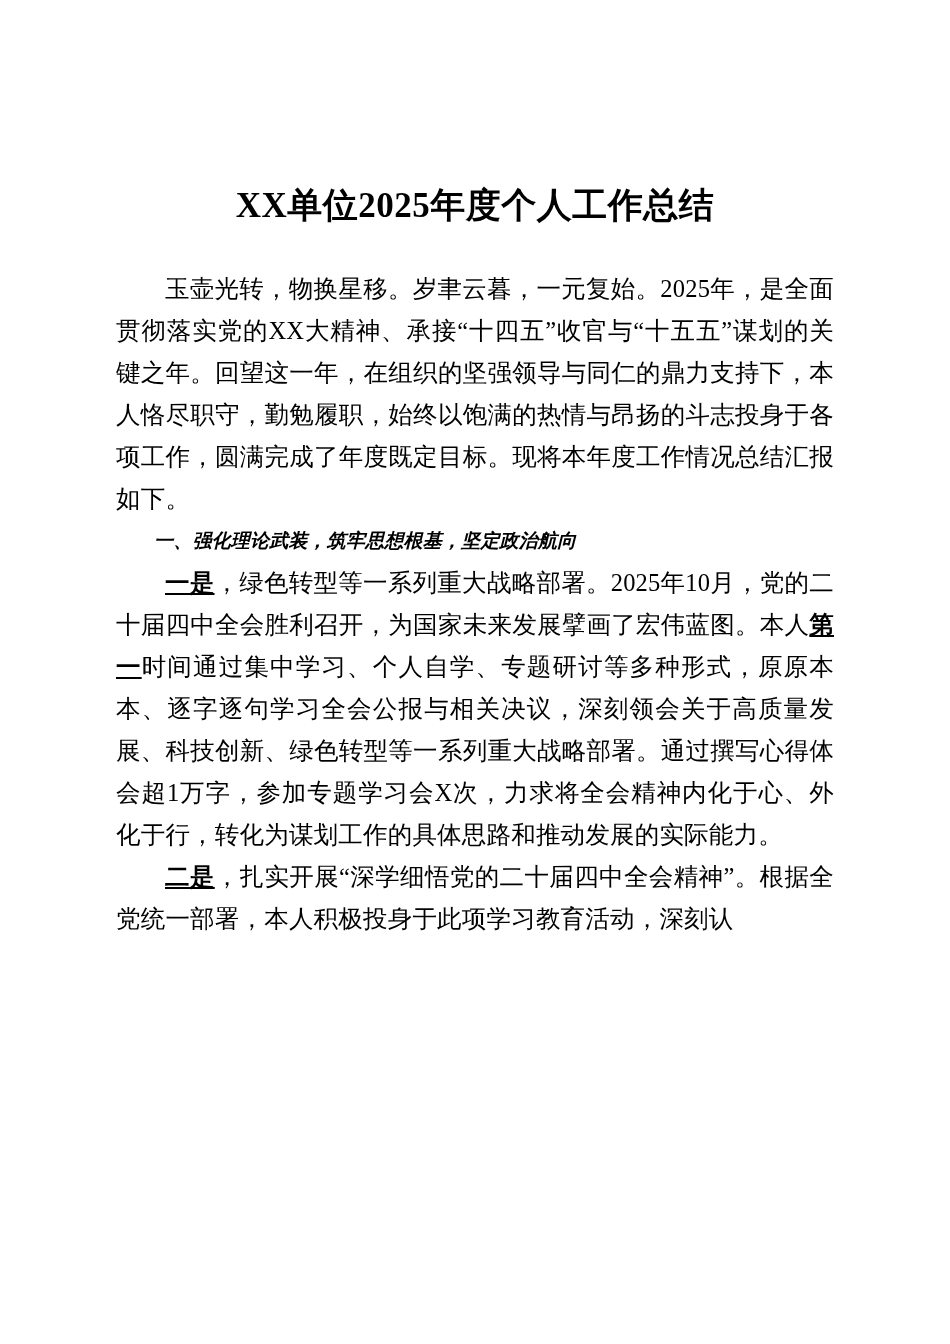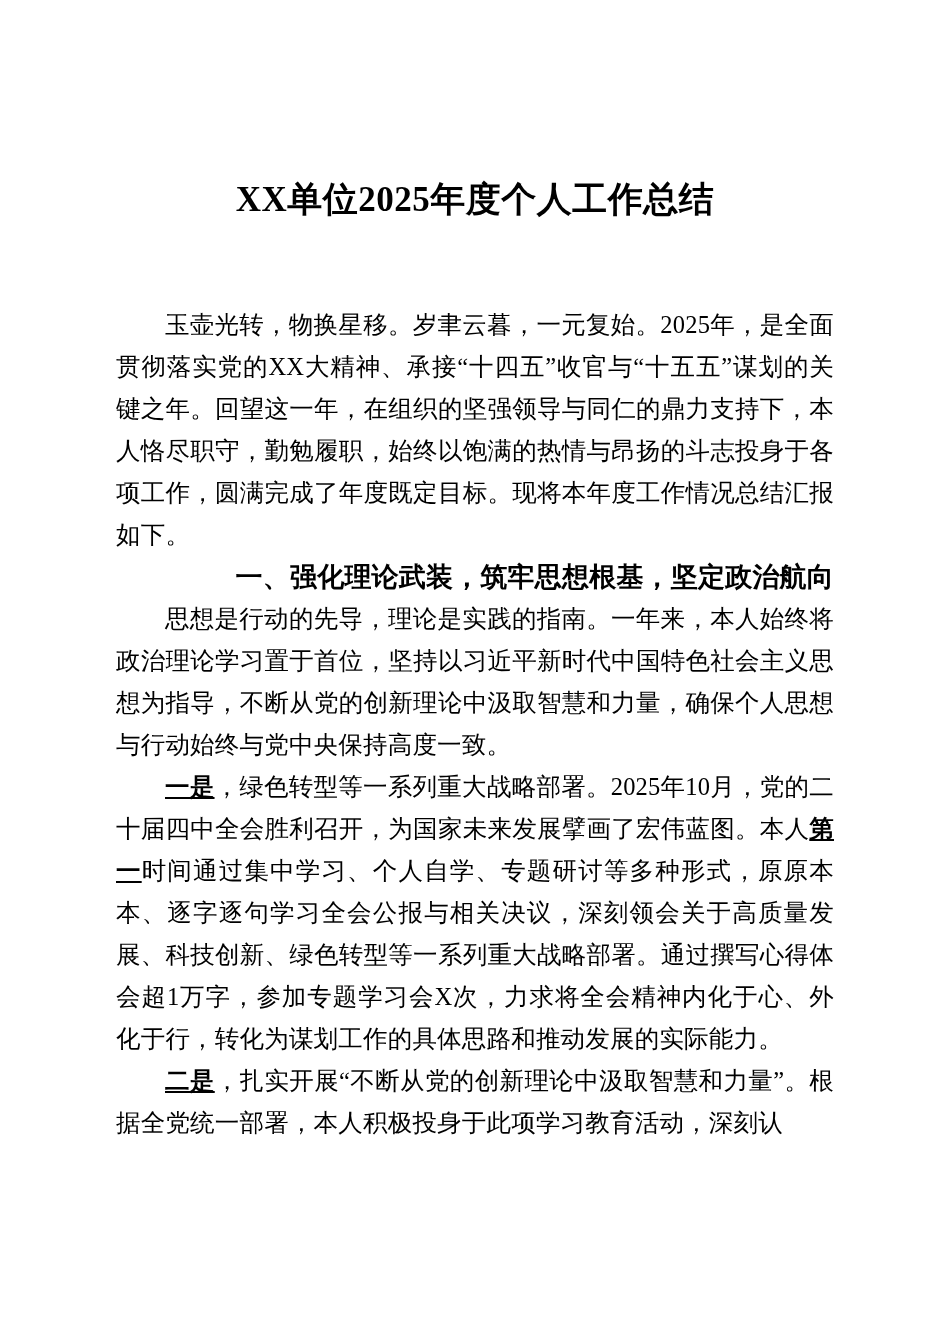--- a/index.html
+++ b/index.html
@@ -36,57 +36,57 @@
     margin: 0;
     padding: 0;
     text-align: center;
     font-family: "Liberation Serif", "DejaVu Serif", serif;
     font-weight: bold;
     font-size: 35px;
     line-height: 44px;
     letter-spacing: 0.5px;
     position: absolute;
     left: 0;
-    top: 178px;
+    top: 184px;
     width: 718px;
     white-space: nowrap;
   }
 
   
   .body-flow {
     position: absolute;
     left: 0;
     top: 268px;
     width: 718px;
-    margin-top: 36px;
   }
 
   p.para {
     margin: 0;
     padding: 0;
     font-family: "Liberation Serif", "DejaVu Serif", serif;
     font-size: 24.5px;
     line-height: 42px;
     text-align: justify;
     text-justify: inter-character;
     text-indent: 2em;
     letter-spacing: 0.2px;
     word-break: break-all;
   }
 
   h2.section-head {
     margin: 0;
     padding: 0;
     font-family: "Liberation Serif", "DejaVu Serif", serif;
-    font-size: 27px;
+    font-size: 19px;
     line-height: 42px;
     font-weight: bold;
     text-indent: 2em;
-    text-align: right;
+    text-align: left;
     letter-spacing: 0.2px;
+    font-style: italic;
   }
 
   b.inline-strong {
     font-weight: bold;
     text-decoration: underline;
   }
 </style>
 </head>
 <body>
 
@@ -95,21 +95,20 @@
   <div class="content">
 
     <h1 class="doc-title">XX单位2025年度个人工作总结</h1>
 
     <div class="body-flow">
 
       <p class="para">玉壶光转，物换星移。岁聿云暮，一元复始。2025年，是全面贯彻落实党的XX大精神、承接“十四五”收官与“十五五”谋划的关键之年。回望这一年，在组织的坚强领导与同仁的鼎力支持下，本人恪尽职守，勤勉履职，始终以饱满的热情与昂扬的斗志投身于各项工作，圆满完成了年度既定目标。现将本年度工作情况总结汇报如下。</p>
 
       <h2 class="section-head">一、强化理论武装，筑牢思想根基，坚定政治航向</h2>
 
-      <p class="para">思想是行动的先导，理论是实践的指南。一年来，本人始终将政治理论学习置于首位，坚持以习近平新时代中国特色社会主义思想为指导，不断从党的创新理论中汲取智慧和力量，确保个人思想与行动始终与党中央保持高度一致。</p>
 
       <p class="para"><b class="inline-strong">一是</b><span>，绿色转型等一系列重大战略部署。2025年10月，党的二十届四中全会胜利召开，为国家未来发展擘画了宏伟蓝图。本人</span><b class="inline-strong">第一</b><span>时间通过集中学习、个人自学、专题研讨等多种形式，原原本本、逐字逐句学习全会公报与相关决议，深刻领会关于高质量发展、科技创新、绿色转型等一系列重大战略部署。通过撰写心得体会超1万字，参加专题学习会X次，力求将全会精神内化于心、外化于行，转化为谋划工作的具体思路和推动发展的实际能力。</span></p>
 
-      <p class="para"><b class="inline-strong">二是</b><span>，扎实开展“不断从党的创新理论中汲取智慧和力量”。根据全党统一部署，本人积极投身于此项学习教育活动，深刻认</span></p>
+      <p class="para"><b class="inline-strong">二是</b><span>，扎实开展“深学细悟党的二十届四中全会精神”。根据全党统一部署，本人积极投身于此项学习教育活动，深刻认</span></p>
 
     </div>
   </div>
 </div>
 
 </body></html>

